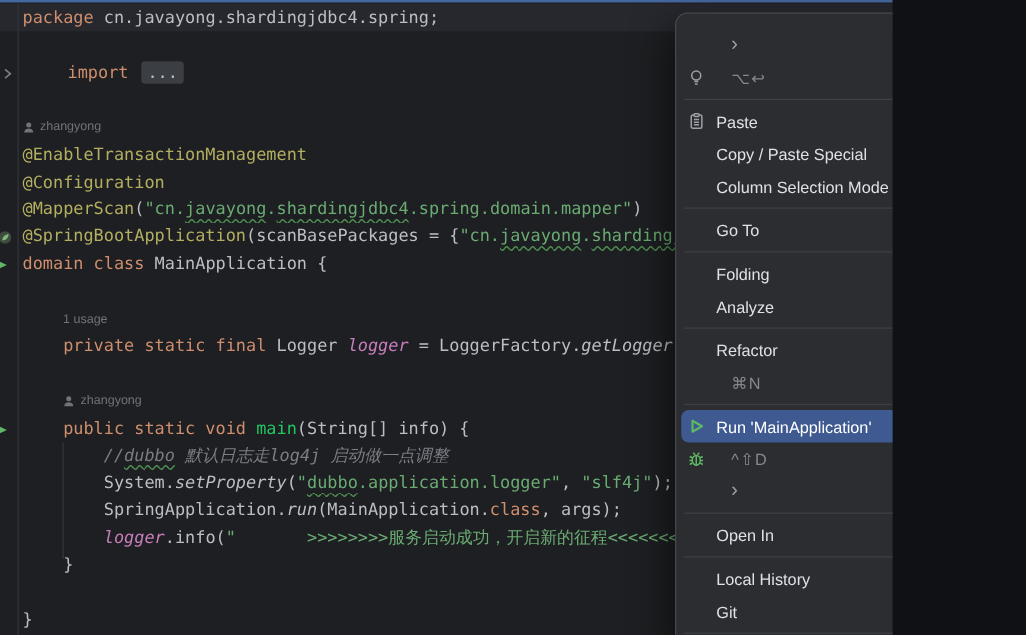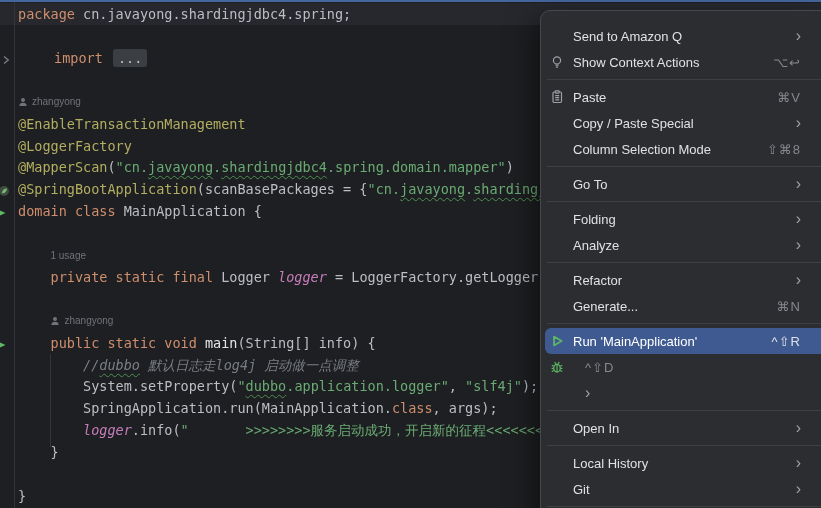--- a/index.html
+++ b/index.html
@@ -1,35 +1,35 @@
 <!DOCTYPE html>
 <html><head>
 <meta charset="utf-8">
 <style>
   html,body{margin:0;padding:0;background:#101114;}
-  .screen{position:relative;width:821px;height:508px;background:#1E1F22;overflow:hidden;
+  .screen{position:relative;width:714px;height:508px;background:#1E1F22;overflow:hidden;
           font-family:"Liberation Sans",sans-serif;}
   
   .accent-line{position:absolute;left:0;top:0;width:821px;height:2px;background:#44679E;}
   .caret-line{position:absolute;left:0;top:3px;width:821px;height:22px;background:#26282E;}
   .gutter-sep{position:absolute;left:14px;top:2px;width:1px;height:506px;background:#313438;}
   .indent-guide{position:absolute;left:50px;top:354px;width:1px;height:93px;background:#33363B;}
   #code-lines{position:absolute;left:18px;top:0;width:803px;}
   .code-line{position:absolute;left:0;height:22px;line-height:22px;white-space:pre;
              font-family:"DejaVu Sans Mono","Liberation Mono",monospace;font-size:13.5px;color:#BCBEC4;}
   .tk-kw{color:#CF8E6D;}
   .tk-def{color:#BCBEC4;}
   .tk-str{color:#6AAB73;}
   .tk-strw{color:#6AAB73;text-decoration:underline wavy #4E8F51 1px;text-underline-offset:3px;}
   .tk-ann{color:#B3AE60;}
   .tk-cmt{color:#7A7E85;}
   .tk-cmtw{color:#7A7E85;text-decoration:underline wavy #4E8F51 1px;text-underline-offset:3px;}
   .tk-var{color:#C77DBB;font-style:italic;}
-  .tk-fn{color:#e5e5e5;}
-  .tk-fni{color:#BCBEC4;}
+  .tk-fn{color:#22c55e;}
+  .tk-fni{color:#BCBEC4;font-style:italic;}
   .tk-fold{background:#3B3E43;border-radius:3px;padding:1px 5px;color:#BCBEC4;margin-left:2px;}
   .hint-line{position:absolute;left:0;height:22px;display:flex;align-items:center;gap:4px;
              font-size:10px;color:#6F737A;}
   .gutter-icon{position:absolute;}
   
   .context-menu{position:absolute;left:540px;top:10px;width:292px;padding:12px 0 8px 0;
     background:#2B2D30;border:1px solid #46484D;border-radius:10px;box-sizing:border-box;
     box-shadow:-6px 10px 28px rgba(0,0,0,.5);}
   .menu-item{display:flex;align-items:center;height:26px;margin:0 4px;padding:0 26px 0 4px;
     border-radius:6px;color:#DFE1E5;font-size:13px;cursor:default;}
@@ -72,21 +72,21 @@
       <div class="hint-line" style="top: 90.75px; padding-left: 0px;">
         <span style="display: flex;">
           <svg width="10" height="10" viewBox="0 0 10 10">
             <circle cx="5" cy="3" r="2" fill="#6F737A"></circle>
             <path d="M1.4 9 a3.6 3.3 0 0 1 7.2 0 Z" fill="#6F737A"></path>
           </svg>
         </span>
         <span>zhangyong</span>
       </div>
       <div class="code-line" style="top: 112.65px;"><span class="tk-ann">@EnableTransactionManagement</span></div>
-      <div class="code-line" style="top: 134.55px;"><span class="tk-ann">@LoggerFactory</span></div>
+      <div class="code-line" style="top: 134.55px;"><span class="tk-ann">@Configuration</span></div>
       <div class="code-line" style="top: 156.45px;"><span class="tk-ann">@MapperScan</span><span class="tk-def">(</span><span class="tk-str">"cn.</span><span class="tk-strw">javayong</span><span class="tk-str">.</span><span class="tk-strw">shardingjdbc4</span><span class="tk-str">.spring.domain.mapper"</span><span class="tk-def">)</span></div>
       <div class="code-line" style="top: 178.35px;"><span class="tk-ann">@SpringBootApplication</span><span class="tk-def">(scanBasePackages = {</span><span class="tk-str">"cn.</span><span class="tk-strw">javayong</span><span class="tk-str">.</span><span class="tk-strw">shardingj</span></div>
       <div class="code-line" style="top: 200.25px;"><span class="tk-kw">domain class </span><span class="tk-def">MainApplication {</span></div>
       <div class="code-line" style="top: 222.15px;"></div>
       <div class="hint-line" style="top: 244.05px; padding-left: 32.48px;">
         <span>1 usage</span>
       </div>
       <div class="code-line" style="top: 265.95px;"><span class="tk-kw">    private static final </span><span class="tk-def">Logger </span><span class="tk-var">logger</span><span class="tk-def"> = LoggerFactory.</span><span class="tk-fni">getLogger</span><span class="tk-def">(</span></div>
       <div class="code-line" style="top: 287.85px;"></div>
       <div class="hint-line" style="top: 309.75px; padding-left: 32.48px;">
@@ -103,33 +103,31 @@
       <div class="code-line" style="top: 375.45px;"><span class="tk-def">        System.</span><span class="tk-fni">setProperty</span><span class="tk-def">(</span><span class="tk-str">"</span><span class="tk-strw">dubbo</span><span class="tk-str">.application.logger"</span><span class="tk-def">, </span><span class="tk-str">"slf4j"</span><span class="tk-def">);</span></div>
       <div class="code-line" style="top: 397.35px;"><span class="tk-def">        SpringApplication.</span><span class="tk-fni">run</span><span class="tk-def">(MainApplication.</span><span class="tk-kw">class</span><span class="tk-def">, args);</span></div>
       <div class="code-line" style="top: 419.25px;"><span class="tk-var">        logger</span><span class="tk-def">.info(</span><span class="tk-str">"       &gt;&gt;&gt;&gt;&gt;&gt;&gt;&gt;服务启动成功，开启新的征程&lt;&lt;&lt;&lt;&lt;&lt;&lt;</span></div>
       <div class="code-line" style="top: 441.15px;"><span class="tk-def">    }</span></div>
       <div class="code-line" style="top: 463.05px;"></div>
       <div class="code-line" style="top: 484.95px;"><span class="tk-def">}</span></div>
     </div>
   <div class="context-menu" id="menu">
       <div class="menu-item">
         <span class="mi-icon"></span>
-        <span class="mi-label">Send to Amazon Q</span>
         <span class="mi-arrow">›</span>
       </div>
       <div class="menu-item">
         <span class="mi-icon">
           <svg width="16" height="16" viewBox="0 0 16 16">
             <g fill="none" stroke="#9DA0A6" stroke-width="1.2">
               <circle cx="8" cy="6.4" r="3.6"></circle>
               <path d="M6.4 11.2h3.2M6.9 13.2h2.2"></path>
             </g>
           </svg>
         </span>
-        <span class="mi-label">Show Context Actions</span>
         <span class="mi-shortcut">⌥↩</span>
       </div>
       <div class="menu-sep"></div>
       <div class="menu-item">
         <span class="mi-icon">
           <svg width="16" height="16" viewBox="0 0 16 16">
             <g fill="none" stroke="#9DA0A6" stroke-width="1.2">
               <rect x="4" y="3" width="8.5" height="10.5" rx="1.2"></rect>
               <rect x="6.2" y="1.9" width="4" height="2.2" rx="0.8" fill="#2B2D30"></rect>
               <path d="M6.2 6.6h4M6.2 8.7h4M6.2 10.8h4"></path>
@@ -167,21 +165,20 @@
         <span class="mi-arrow">›</span>
       </div>
       <div class="menu-sep"></div>
       <div class="menu-item">
         <span class="mi-icon"></span>
         <span class="mi-label">Refactor</span>
         <span class="mi-arrow">›</span>
       </div>
       <div class="menu-item">
         <span class="mi-icon"></span>
-        <span class="mi-label">Generate...</span>
         <span class="mi-shortcut">⌘N</span>
       </div>
       <div class="menu-sep"></div>
       <div class="menu-item selected">
         <span class="mi-icon">
           <svg width="16" height="16" viewBox="0 0 16 16">
             <path d="M5 3.6 L12.6 8 L5 12.4 Z" fill="none" stroke="#5FB865" stroke-width="1.7" stroke-linejoin="round"></path>
           </svg>
         </span>
         <span class="mi-label">Run 'MainApplication'</span>

